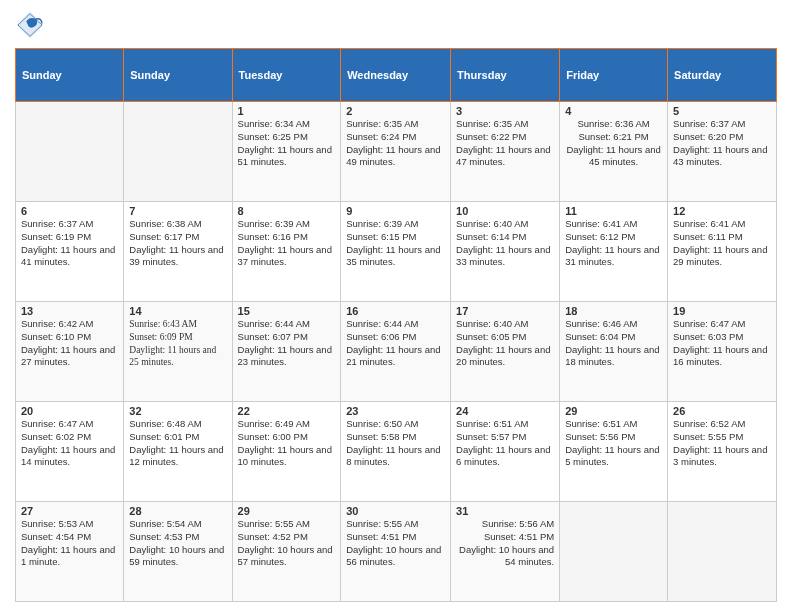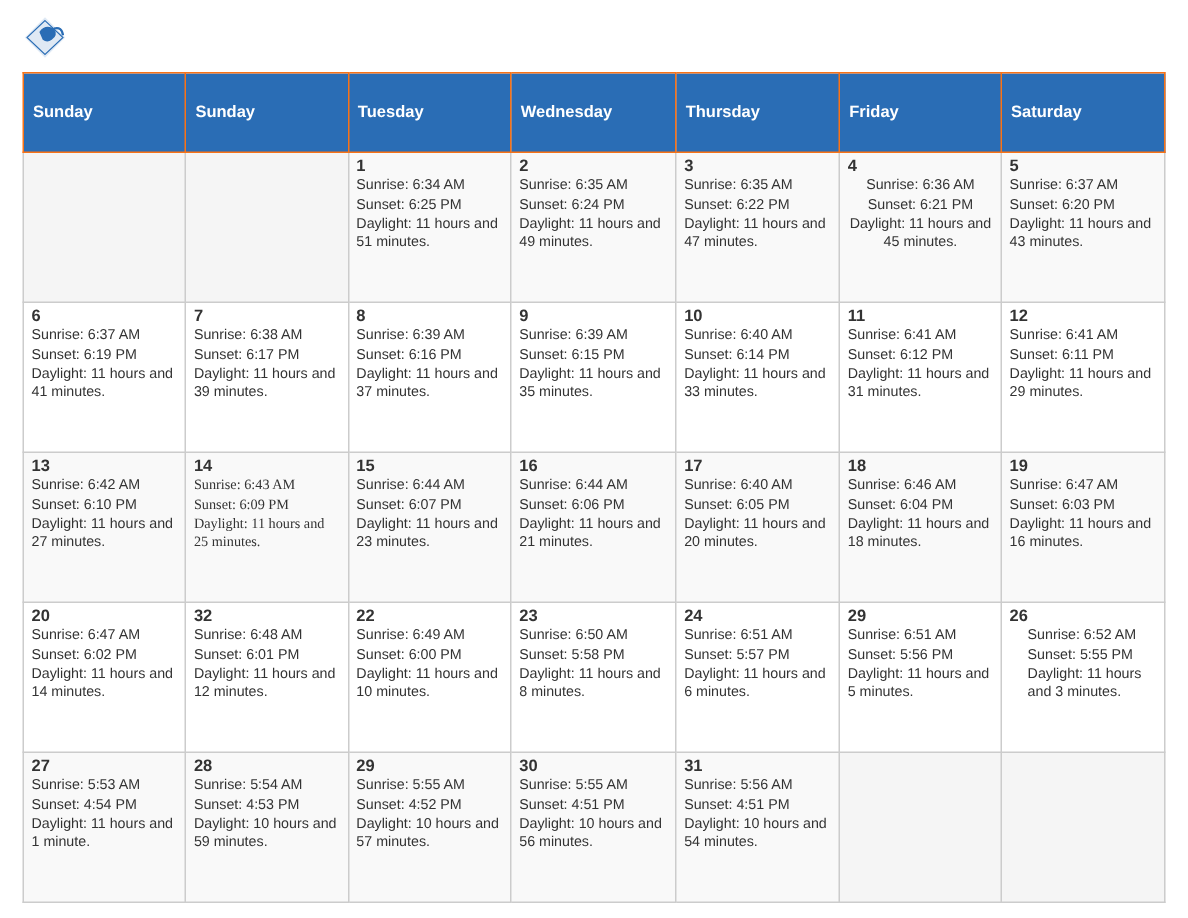--- a/index.html
+++ b/index.html
@@ -292,21 +292,21 @@
 Daylight: 11 hours and 6 minutes.</div>
           </td>
           <td>
             <span class="day-number">29</span>
             <div class="day-info" style="white-space: pre-line;">Sunrise: 6:51 AM
 Sunset: 5:56 PM
 Daylight: 11 hours and 5 minutes.</div>
           </td>
           <td>
             <span class="day-number">26</span>
-            <div class="day-info" style="white-space: pre-line; margin-left: 12px;">Sunrise: 6:52 AM
+            <div class="day-info" style="white-space: pre-line;">Sunrise: 6:52 AM
 Sunset: 5:55 PM
 Daylight: 11 hours and 3 minutes.</div>
           </td>
         </tr>
         <tr>
           <td>
             <span class="day-number">27</span>
             <div class="day-info" style="white-space: pre-line;">Sunrise: 5:53 AM
 Sunset: 4:54 PM
 Daylight: 11 hours and 1 minute.</div>
@@ -324,21 +324,21 @@
 Daylight: 10 hours and 57 minutes.</div>
           </td>
           <td>
             <span class="day-number">30</span>
             <div class="day-info" style="white-space: pre-line;">Sunrise: 5:55 AM
 Sunset: 4:51 PM
 Daylight: 10 hours and 56 minutes.</div>
           </td>
           <td>
             <span class="day-number">31</span>
-            <div class="day-info" style="white-space: pre-line;">Sunrise: 5:56 AM
+            <div class="day-info" style="white-space: pre-line; text-align: right;">Sunrise: 5:56 AM
 Sunset: 4:51 PM
 Daylight: 10 hours and 54 minutes.</div>
           </td>
           <td class="empty-cell"></td>
           <td class="empty-cell"></td>
         </tr>
       </tbody>
   </table>
 </div>
 

